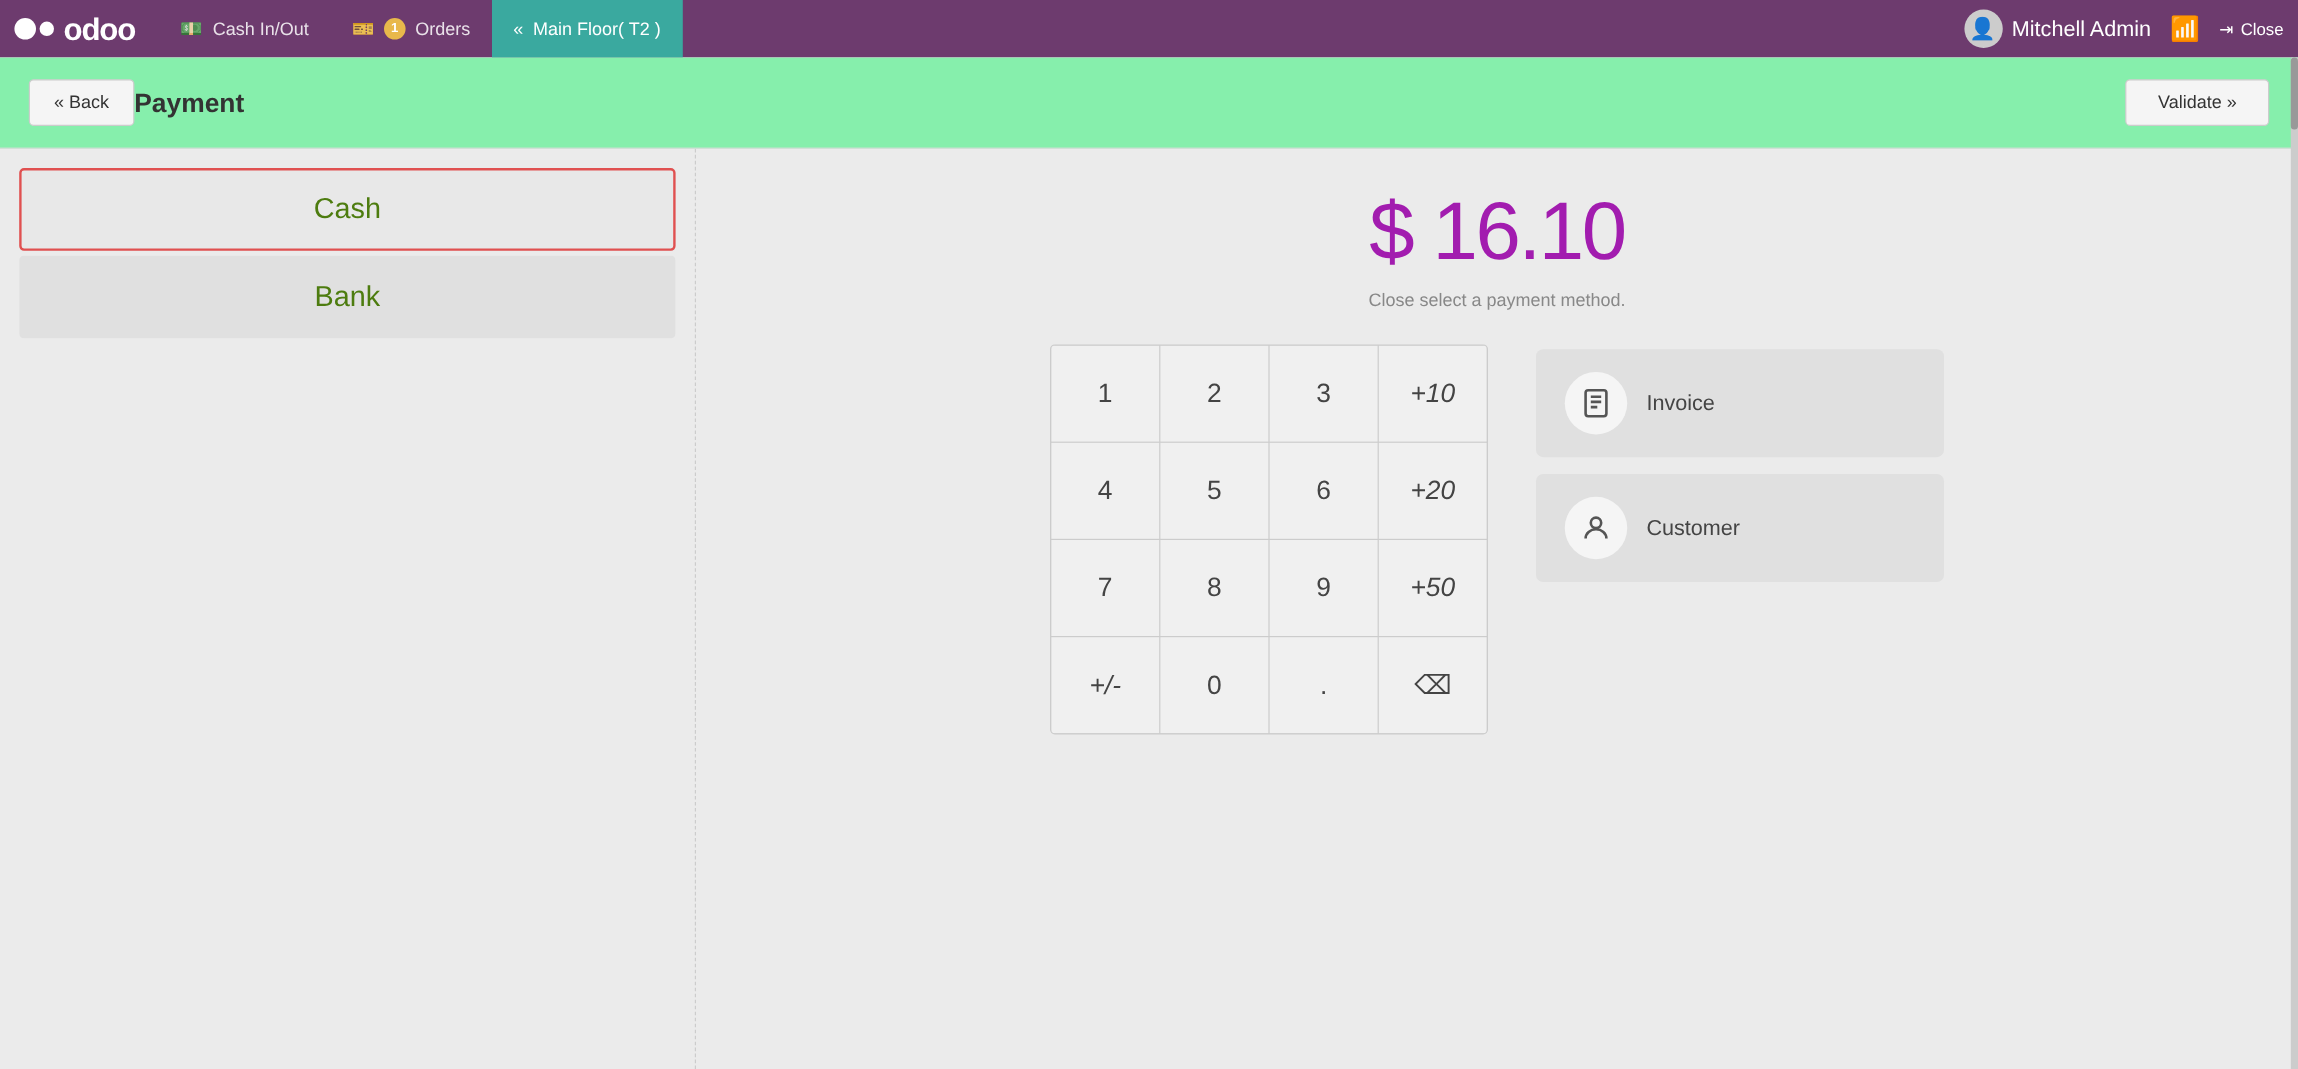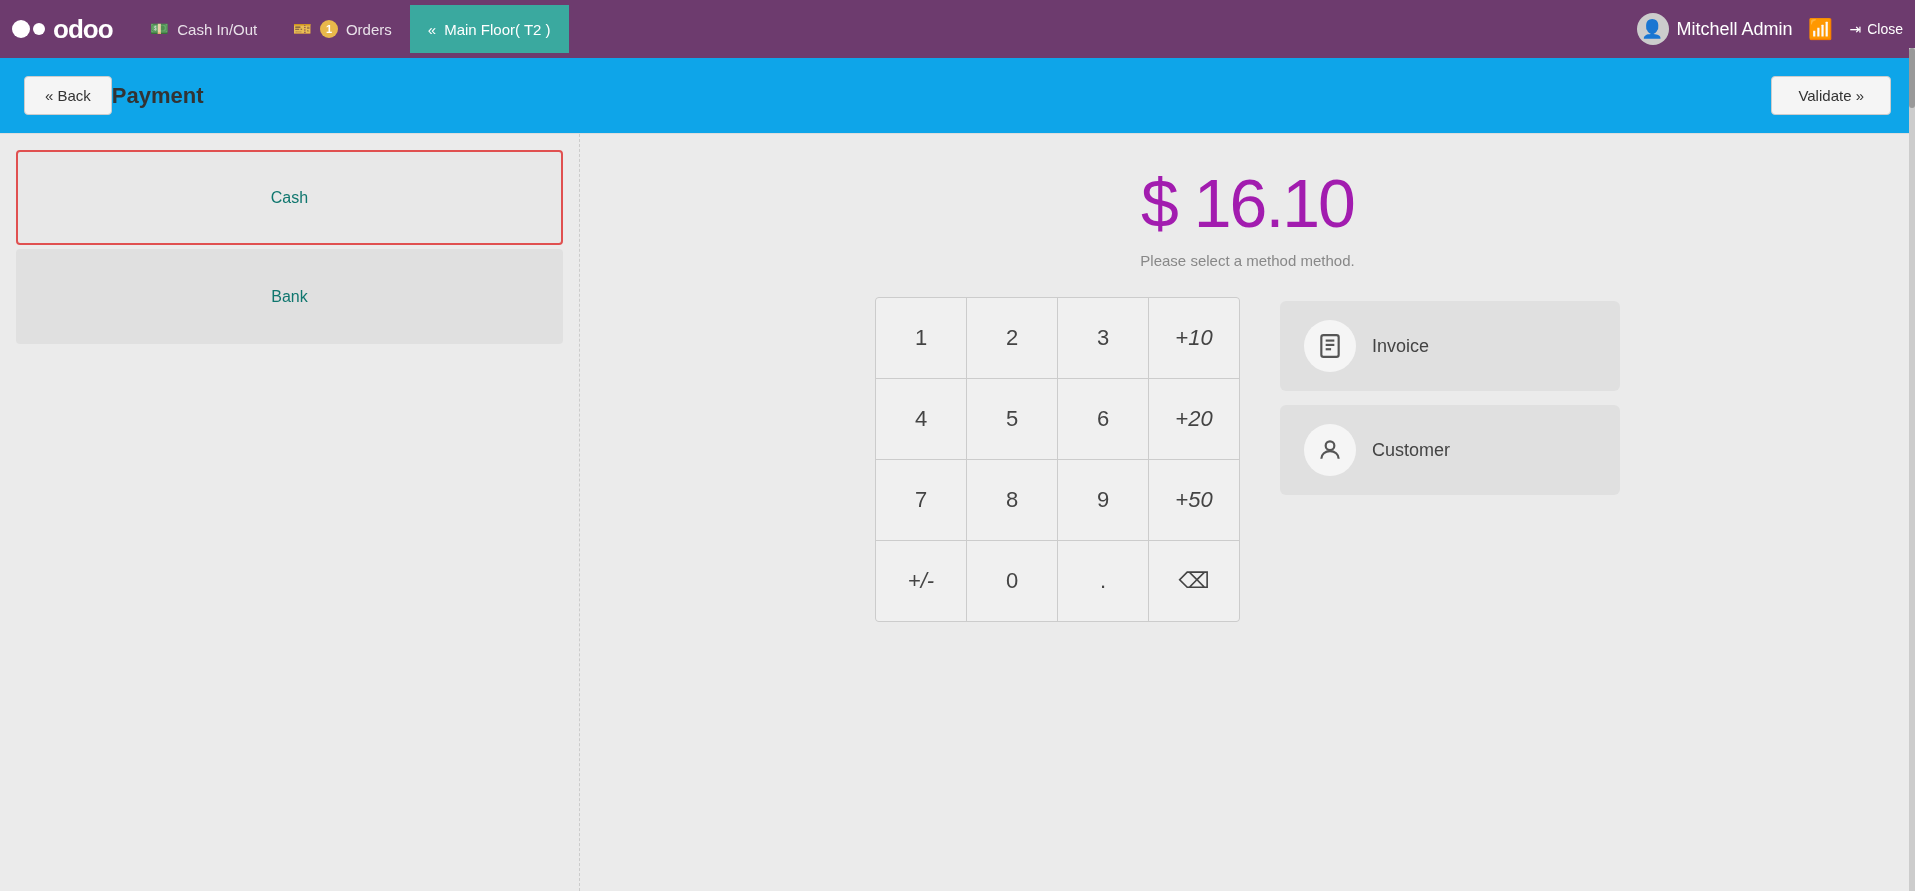--- a/index.html
+++ b/index.html
@@ -7,21 +7,21 @@
       font-family: 'Segoe UI', Arial, sans-serif;
       background: #f0eeee;
       width: 1915px;
       min-height: 891px;
       overflow-x: hidden;
     }
 
     
     .top-nav {
       background: #6d3b6e;
-      height: 58px;
+      height: 48px;
       display: flex;
       align-items: center;
       padding: 0 12px;
       gap: 0;
     }
     .nav-logo {
       color: white;
       font-size: 28px;
       font-weight: bold;
       letter-spacing: -1px;
@@ -107,21 +107,21 @@
       flex-direction: column;
       height: calc(891px - 48px);
       background: #ebebeb;
     }
 
     
     .page-header {
       display: flex;
       align-items: center;
       padding: 18px 24px;
-      background: #0ea5e9;
+      background: #86efac;
       border-bottom: 1px solid #ddd;
     }
     .back-btn {
       background: #f5f5f5;
       border: 1px solid #ccc;
       border-radius: 4px;
       padding: 10px 20px;
       font-size: 15px;
       cursor: pointer;
       color: #333;
@@ -160,23 +160,23 @@
       padding: 16px;
       display: flex;
       flex-direction: column;
       gap: 4px;
     }
     .payment-method-btn {
       background: #e0e0e0;
       border: 2px solid transparent;
       border-radius: 4px;
       padding: 0 20px;
-      height: 95px;
-      font-size: 16px;
-      color: #0f766e;
+      height: 69px;
+      font-size: 24px;
+      color: #4d7c0f;
       cursor: pointer;
       display: flex;
       align-items: center;
       justify-content: center;
       text-align: center;
     }
     .payment-method-btn.selected {
       border: 2px solid #e05050;
       background: #e8e8e8;
     }
@@ -324,21 +324,21 @@
       <button class="payment-method-btn selected">
         <span>Cash</span>
       </button>
       <button class="payment-method-btn">
         <span>Bank</span>
       </button>
     </div>
 
     <div class="right-panel">
       <div class="amount-display">$ 16.10</div>
-      <div class="payment-hint">Please select a method method.</div>
+      <div class="payment-hint">Close select a payment method.</div>
 
       <div style="display:flex; gap:40px; align-items:flex-start;">
 
         <div class="numpad">
           <div class="numpad-key">1</div>
           <div class="numpad-key">2</div>
           <div class="numpad-key">3</div>
           <div class="numpad-key accent">+10</div>
           <div class="numpad-key">4</div>
           <div class="numpad-key">5</div>

